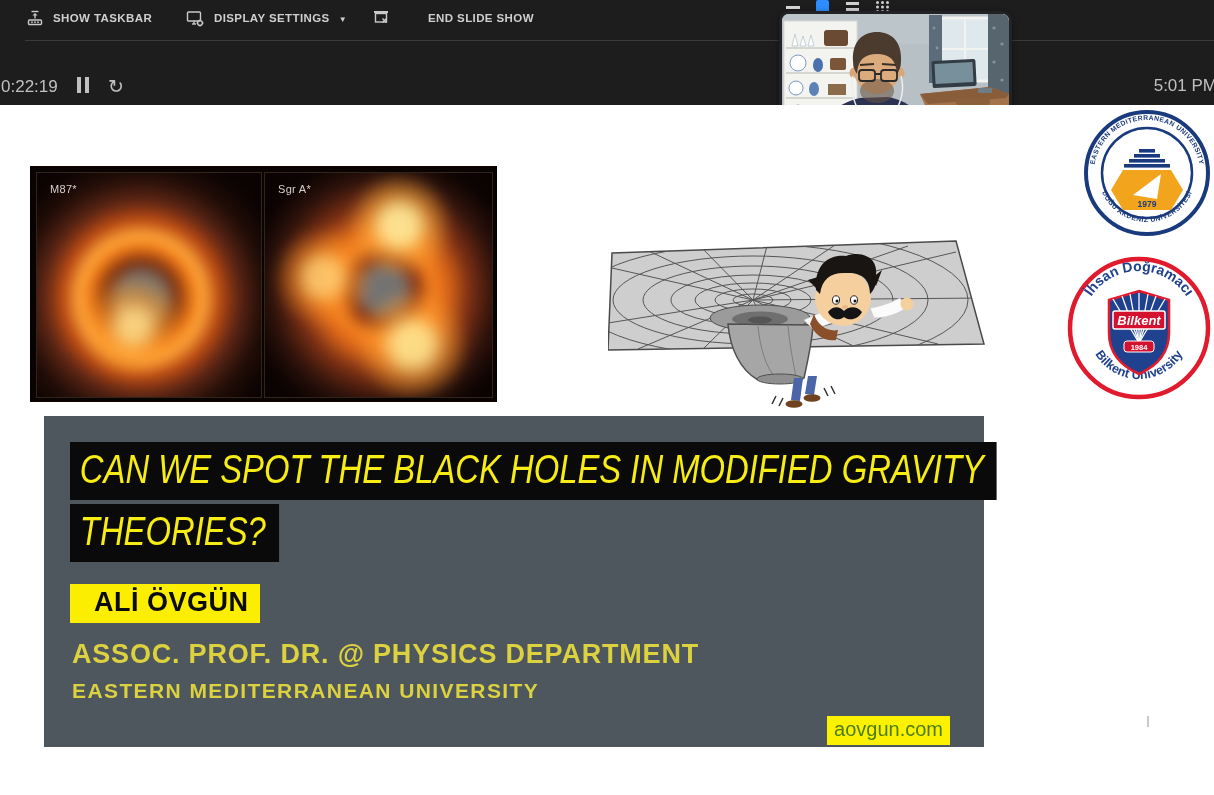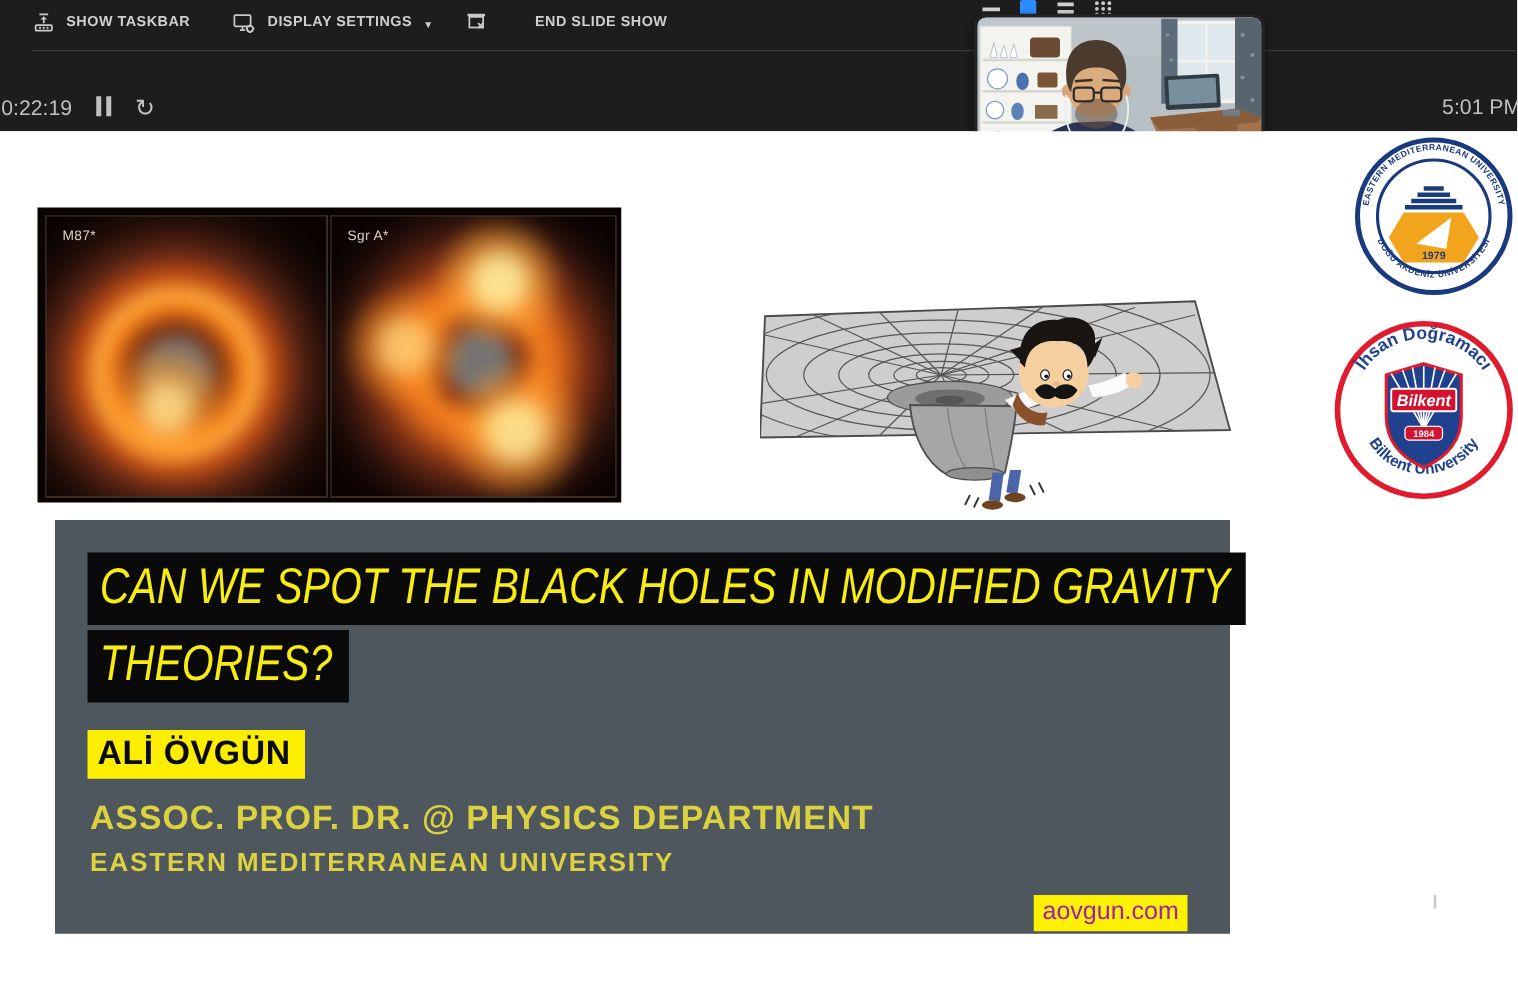--- a/index.html
+++ b/index.html
@@ -36,24 +36,24 @@
     radial-gradient(circle at 63% 73%, rgba(255,226,140,.95) 0 6%, rgba(255,160,50,.55) 14%, rgba(0,0,0,0) 23%),
     radial-gradient(circle at 52% 52%, rgba(0,0,0,0) 0 10%, rgba(142,46,8,.92) 17%, rgba(255,132,26,.95) 25%,
       rgba(232,102,16,.9) 33%, rgba(120,36,6,.88) 45%, rgba(40,10,3,.92) 58%, #0b0302 71%);}
   
   .title-box{position:absolute;left:44px;top:311px;width:940px;height:331px;background:#4e575d;}
   .title-wrap{position:absolute;left:26px;top:26px;transform:scaleX(.82);transform-origin:top left;white-space:nowrap;}
   .title-line{display:block;margin-bottom:4px;}
   .title-line span{display:inline-block;background:#0a0a0a;color:#f7ec13;
     font-size:40px;font-style:italic;font-weight:400;padding:5px 16px 8px 12px;letter-spacing:0px;}
   .author{position:absolute;left:26px;top:168px;background:#fcee00;color:#0b0b0b;
-    font-size:27px;font-weight:700;padding:3px 11px 5px 8px;letter-spacing:.5px;}
+    font-size:27px;font-weight:700;padding:3px 11px 5px 24px;letter-spacing:.5px;}
   .role{position:absolute;left:28px;top:223px;color:#dcd13e;font-size:27px;font-weight:700;letter-spacing:.8px;}
   .affil{position:absolute;left:28px;top:263px;color:#dcd13e;font-size:21px;font-weight:700;letter-spacing:1.4px;}
-  .site{position:absolute;right:34px;bottom:2px;background:#fcf200;color:#a21caf;
+  .site{position:absolute;right:34px;bottom:2px;background:#fcf200;color:#4d7c0f;
     font-size:20px;padding:2px 7px 4px 7px;}
   .cursor-tick{position:absolute;left:1147px;top:611px;width:2px;height:11px;background:#a8aeb2;opacity:.65;}
   svg text{font-family:"Liberation Sans",sans-serif;}
 </style>
 </head>
 <body>
 
 <div id="screen">
 
   <div class="chrome">

